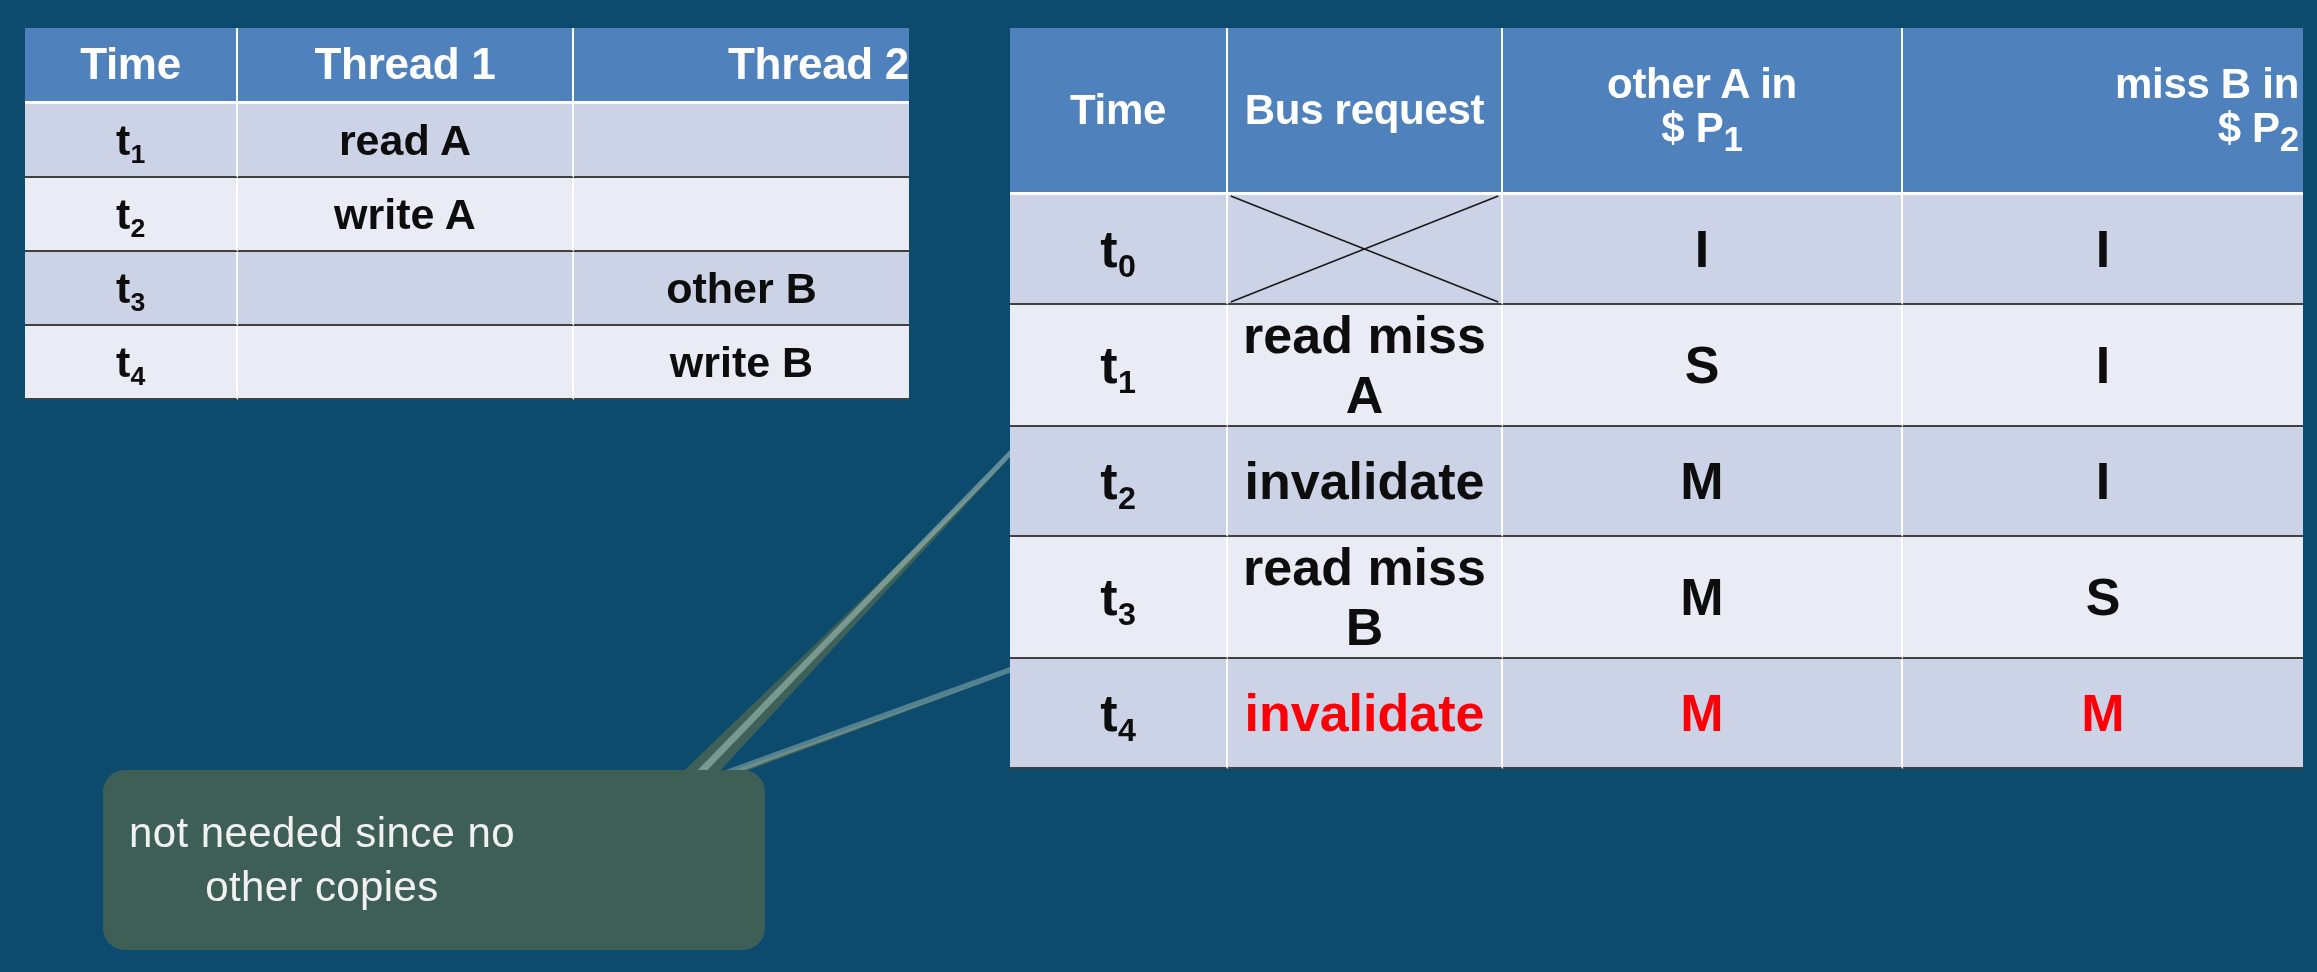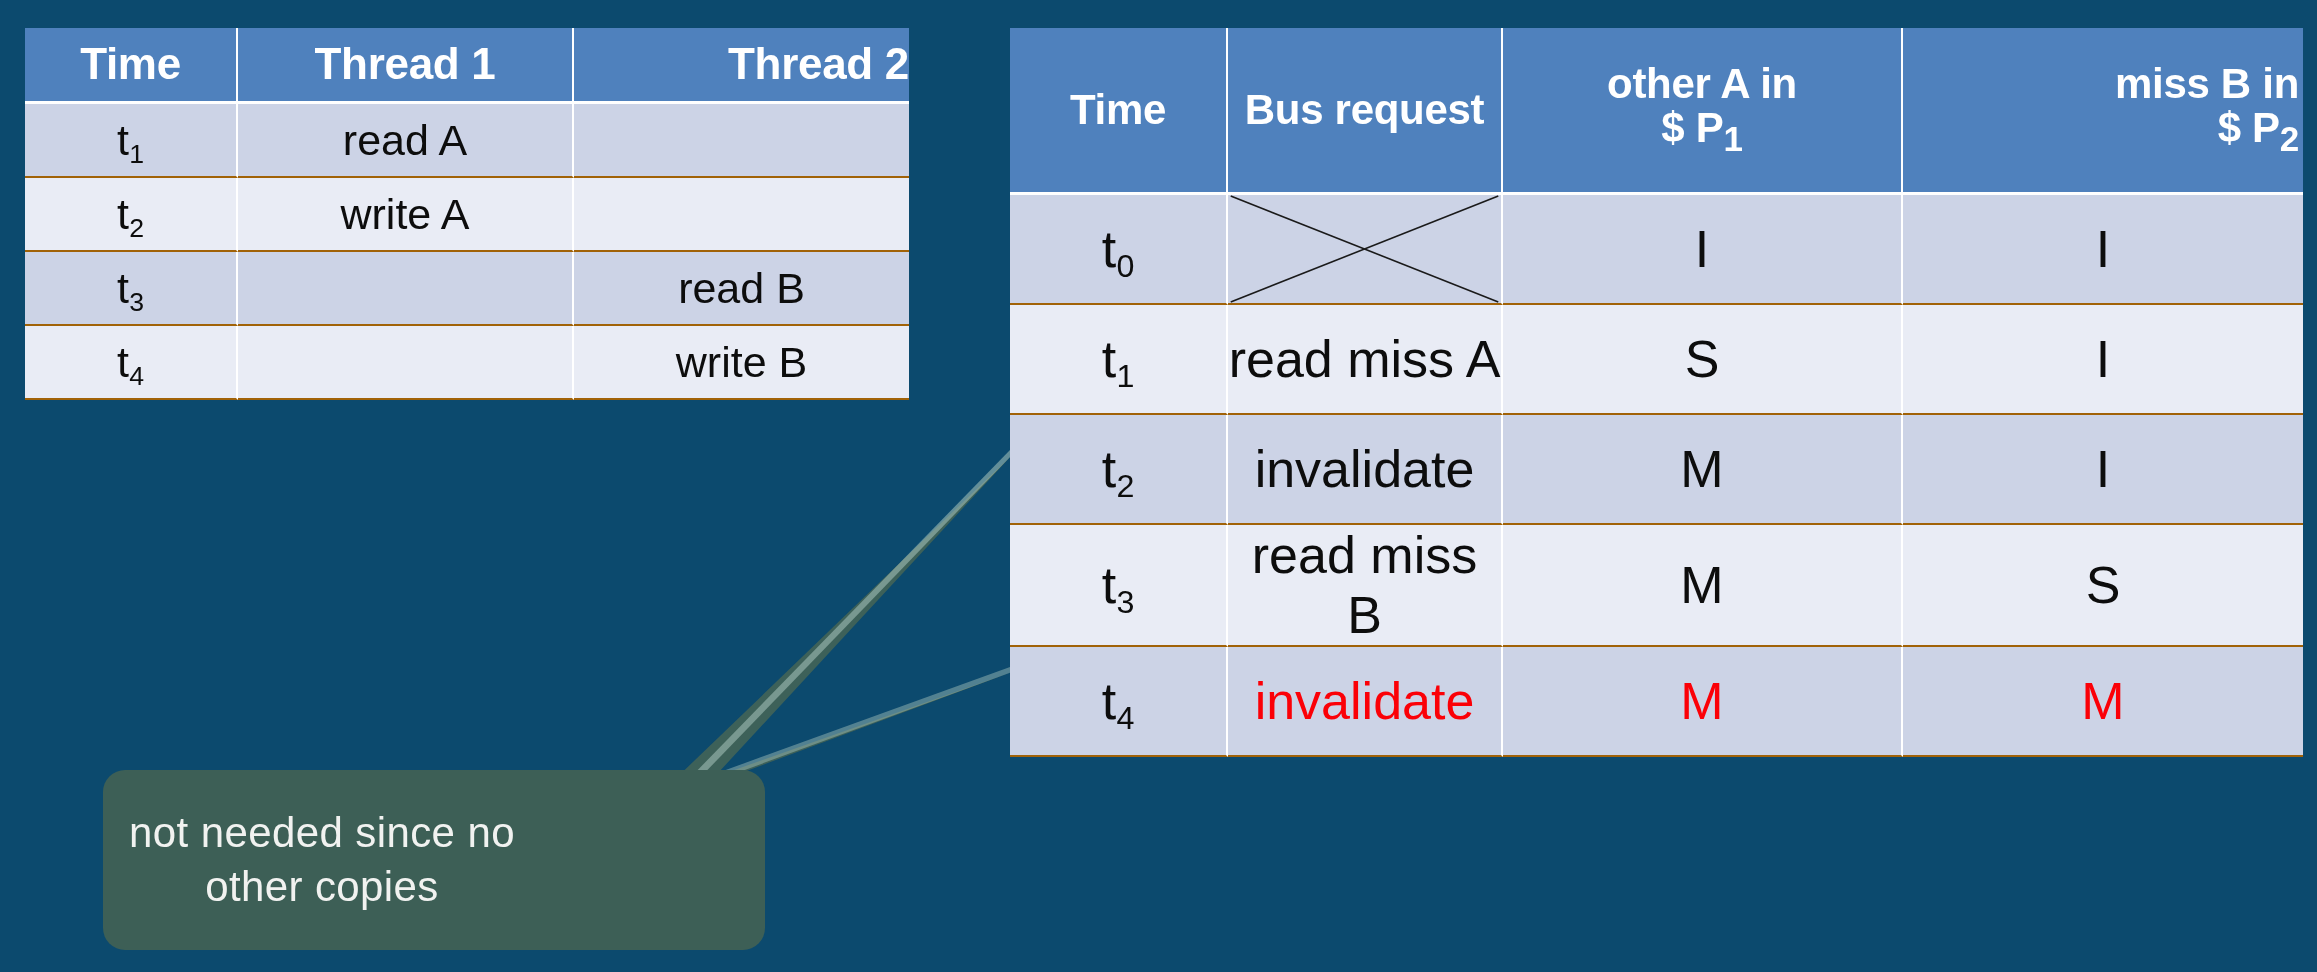--- a/index.html
+++ b/index.html
@@ -49,23 +49,23 @@
     font-weight: bold;
     letter-spacing: -0.3px;
     border-right: 2px solid #ffffff;
     border-bottom: 3px solid #ffffff;
     line-height: 1.05;
   }
   .ppt-table thead th:last-child { border-right: 0; text-align: right; }
 
   .ppt-table tbody td {
     color: #0d0d0d;
-    font-weight: 400;
+    font-weight: 700;
     border-right: 2px solid #ffffff;
-    border-bottom: 2px solid #a16207;
+    border-bottom: 2px solid #404040;
   }
   .ppt-table tbody td:last-child { border-right: 0; }
   .ppt-table tbody tr.odd  td { background: #ccd3e6; }
   .ppt-table tbody tr.even td { background: #e9ecf5; }
 
   
   .tlabel { white-space: nowrap; }
   .tlabel sub {
     font-size: 0.62em;
     vertical-align: baseline;
@@ -175,21 +175,21 @@
           <span class="tlabel"><span>t</span><sub>2</sub></span>
         </td>
         <td>write A</td>
         <td></td>
       </tr>
       <tr class="odd">
         <td>
           <span class="tlabel"><span>t</span><sub>3</sub></span>
         </td>
         <td></td>
-        <td>read B</td>
+        <td>other B</td>
       </tr>
       <tr class="even">
         <td>
           <span class="tlabel"><span>t</span><sub>4</sub></span>
         </td>
         <td></td>
         <td>write B</td>
       </tr>
     </tbody>
   </table>

